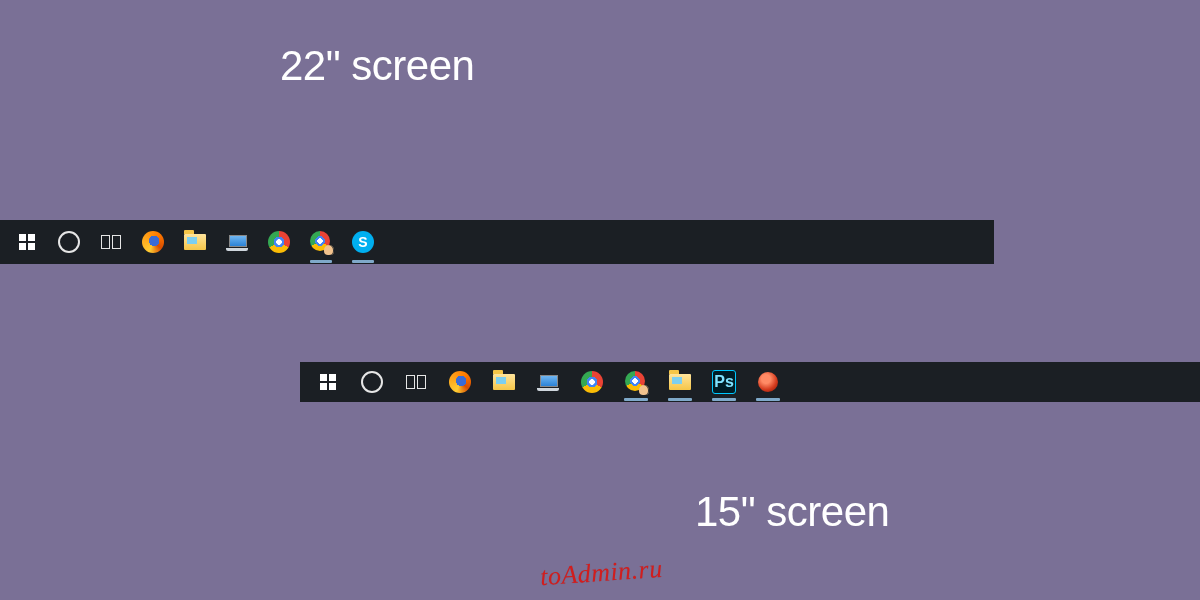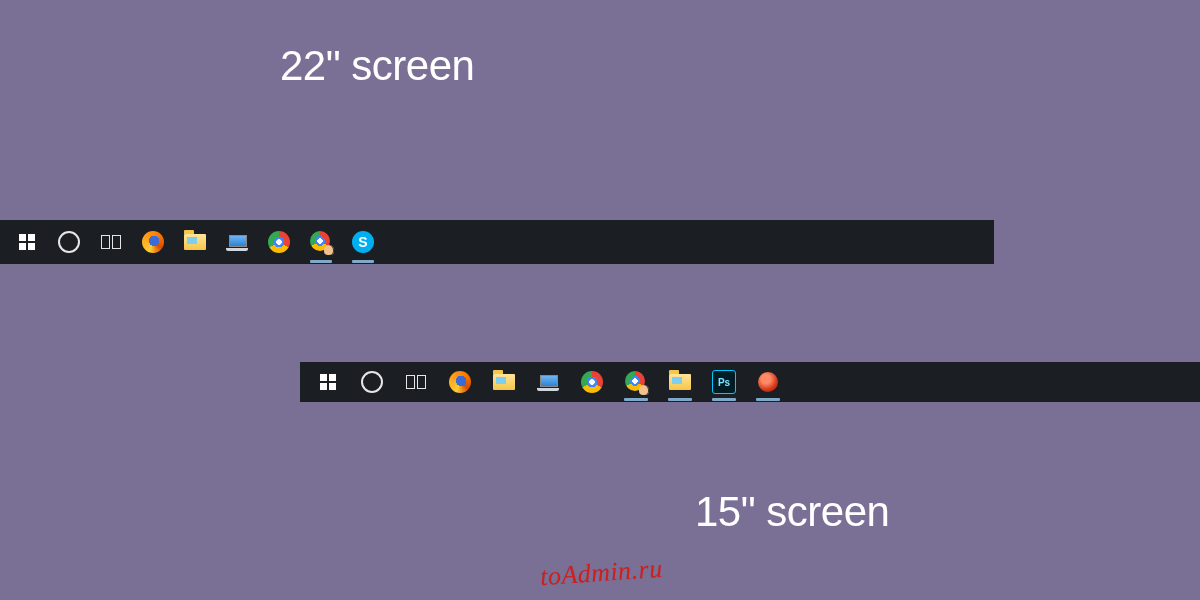--- a/index.html
+++ b/index.html
@@ -154,21 +154,21 @@
     background:#00aff0; color:#fff;
     display:flex; align-items:center; justify-content:center;
     font-family: Arial, sans-serif; font-weight:700; font-size:14px;
   }
 
   
   .ps-icon {
     width: 22px; height: 22px; border-radius:3px;
     background:#001d26; border:1.5px solid #00c8ff;
     color:#7fe3ff; display:flex; align-items:center; justify-content:center;
-    font-family: Arial, sans-serif; font-weight:700; font-size:10px;
+    font-family: Arial, sans-serif; font-weight:700; font-size:16px;
   }
 
   
   .red-icon {
     width: 20px; height: 20px; border-radius:50%;
     background: radial-gradient(circle at 40% 35%, #ff8a65 0 25%, #d43a1d 60%, #7a1305);
   }
 
   
   .watermark {

